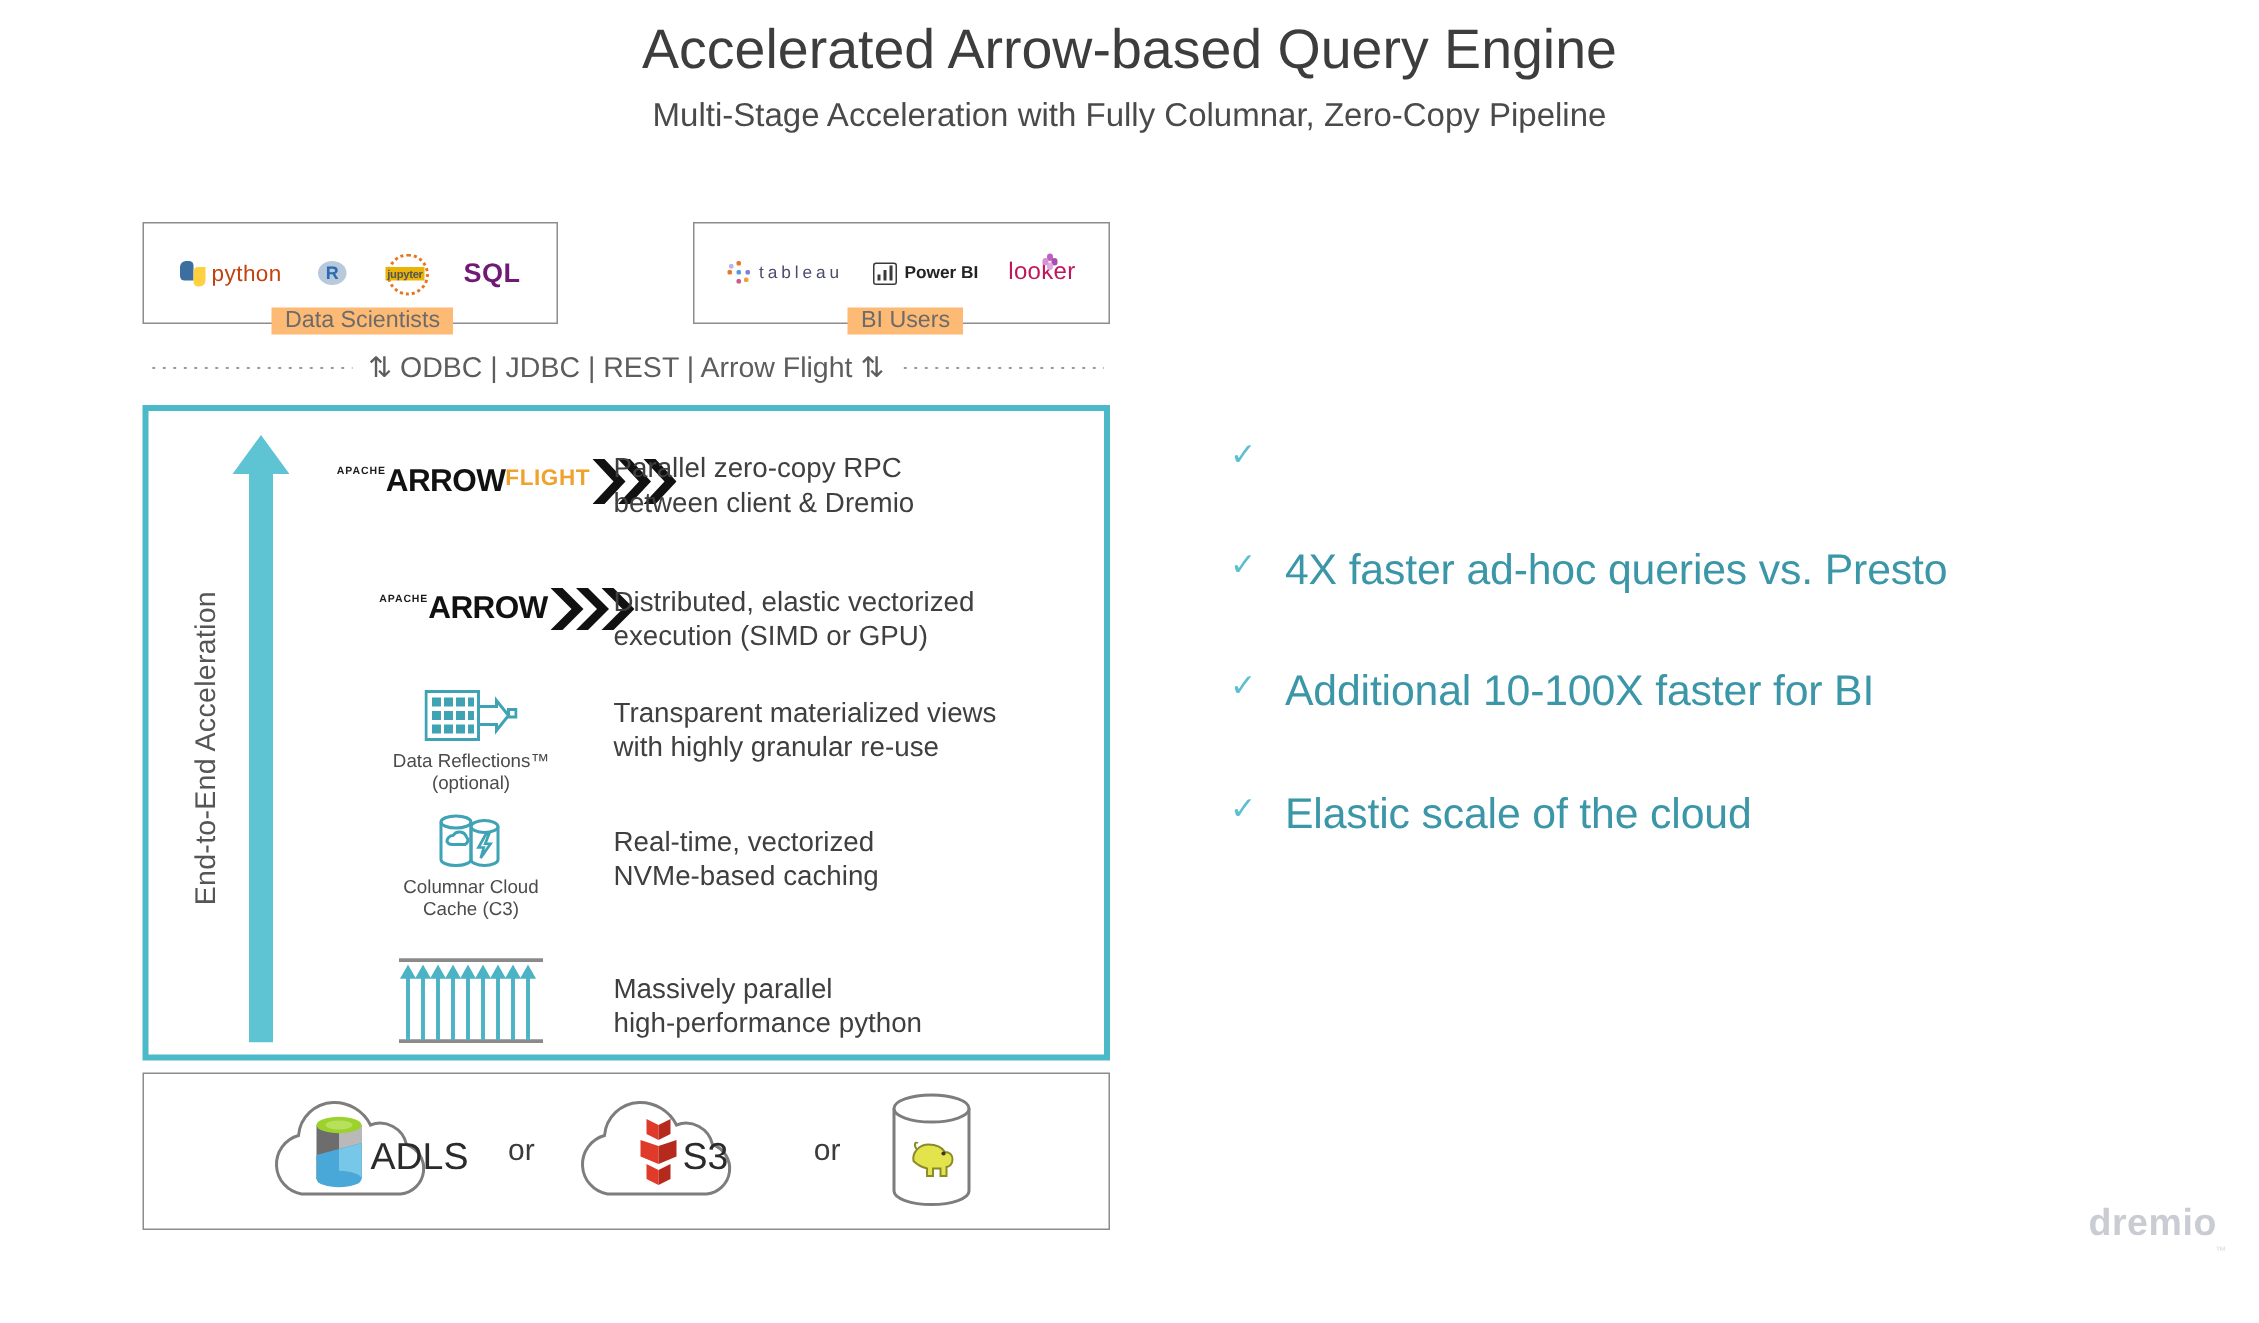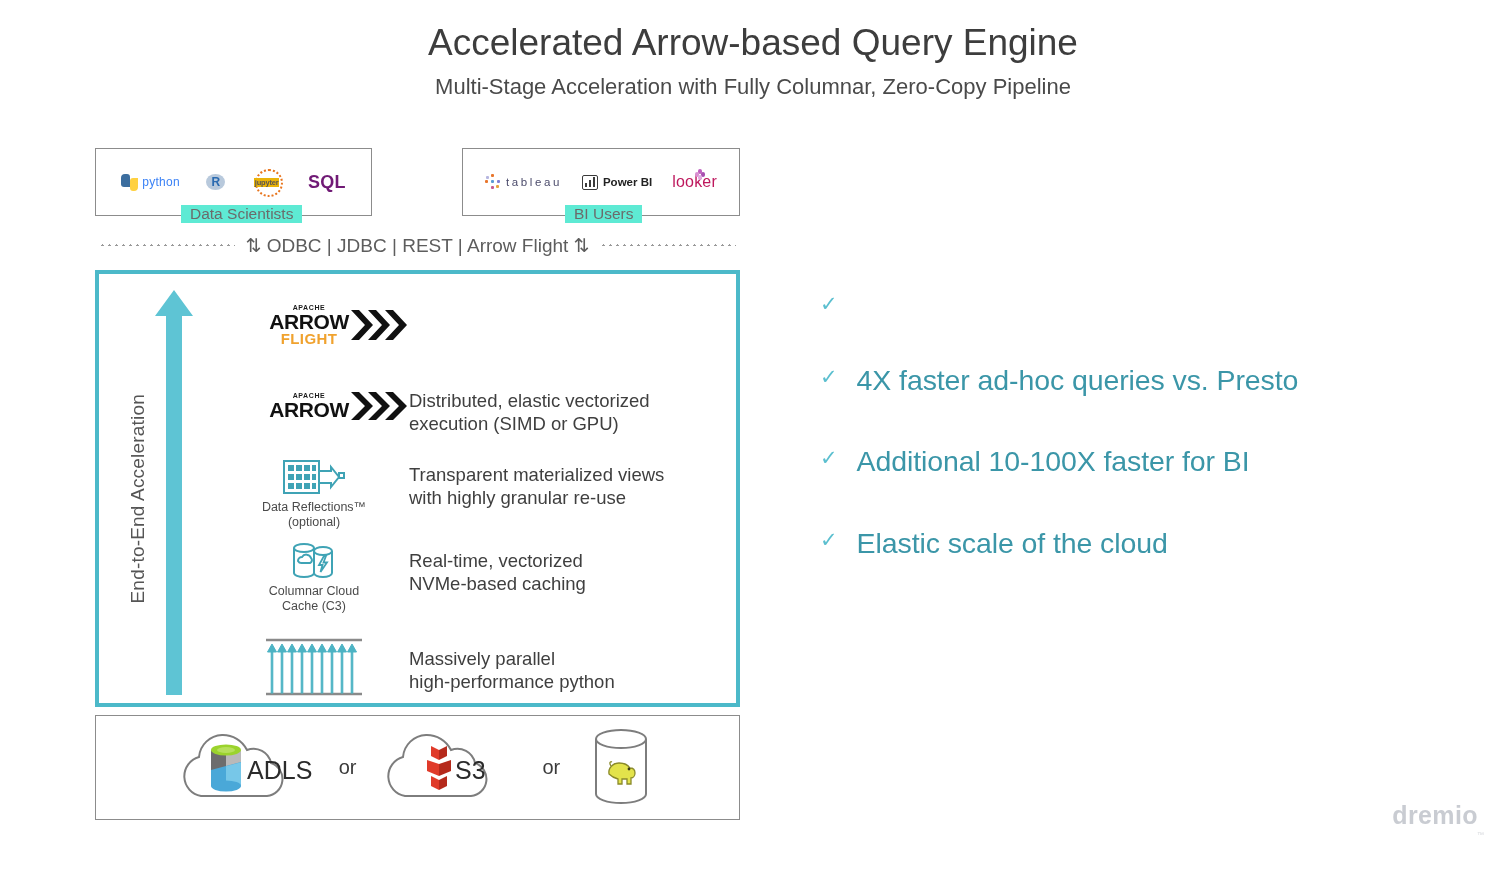--- a/index.html
+++ b/index.html
@@ -4,41 +4,41 @@
 <style>
   html,body{margin:0;padding:0;}
   body{
     width:1506px;height:882px;background:#ffffff;
     font-family:"Liberation Sans", sans-serif;
     color:#404040;overflow:hidden;position:relative;
   }
   .slide{position:relative;width:1506px;height:882px;}
 
   
-  .header{position:absolute;left:0;top:22px;width:1506px;text-align:center;}
+  .header{position:absolute;left:0;top:12px;width:1506px;text-align:center;}
   .title{font-size:37px;font-weight:400;color:#3d3d3d;letter-spacing:0px;line-height:1.15;}
   .subtitle{font-size:22px;font-weight:400;color:#4a4a4a;margin-top:9px;}
 
   
   .clients-row{position:absolute;left:95px;top:148px;width:645px;height:70px;}
   .client-box{position:absolute;top:0;border:1.6px solid #8c8c8c;background:#fff;height:68px;box-sizing:border-box;}
   .client-box.ds{left:0;width:277px;}
   .client-box.bi{left:367px;width:278px;}
   .logo-strip{display:flex;align-items:center;justify-content:space-around;height:100%;padding:0 12px;box-sizing:border-box;}
-  .box-caption{position:absolute;top:57px;background:#5eead4;padding:0 9px;font-size:15.5px;color:#6b6b6b;white-space:nowrap;}
+  .box-caption{position:absolute;top:57px;background:#fdba74;padding:0 9px;font-size:15.5px;color:#6b6b6b;white-space:nowrap;}
   .box-caption.ds{left:86px;}
   .box-caption.bi{left:470px;}
 
   
   .logo{display:flex;align-items:center;}
   .py-glyph{position:relative;width:17px;height:17px;margin-right:4px;}
   .py-glyph i{position:absolute;width:8.5px;height:13px;display:block;}
   .py-glyph i.b{background:#3c6e9f;left:0;top:0;border-radius:4px 3px 0 3px;}
   .py-glyph i.y{background:#ffd140;right:0;bottom:0;border-radius:3px 0 4px 3px;}
-  .logo-txt-python{font-size:12px;color:#3b82f6;letter-spacing:.3px;}
+  .logo-txt-python{font-size:15px;color:#c2410c;letter-spacing:.3px;}
   .r-glyph{width:19px;height:16px;border-radius:50%;background:#b8c9dc;display:flex;align-items:center;justify-content:center;}
   .r-glyph span{font-size:12px;font-weight:bold;color:#2a6ab0;line-height:1;}
   .jup{position:relative;width:30px;height:30px;display:flex;align-items:center;justify-content:center;}
   .jup .ring{position:absolute;left:3px;top:2px;width:24px;height:24px;border:2.4px dotted #e8761f;border-radius:50%;}
   .jup .lbl{font-size:7.5px;color:#555;font-weight:600;letter-spacing:-.2px;z-index:2;background:#eab308;padding:0 1px;}
   .sql-txt{font-size:18px;font-weight:bold;color:#701a75;letter-spacing:.3px;}
   .tab-mark{position:relative;width:16px;height:16px;margin-right:5px;}
   .tab-mark b{position:absolute;width:3.4px;height:3.4px;border-radius:1px;display:block;}
   .tab-txt{font-size:11.5px;letter-spacing:2.6px;color:#4b4b6b;}
   .pbi{display:flex;align-items:center;}
@@ -64,21 +64,21 @@
      writing-mode:vertical-rl;transform:rotate(180deg);white-space:nowrap;letter-spacing:.2px;}
   .big-arrow{position:absolute;left:56px;top:16px;width:38px;height:405px;}
 
   .rows{position:absolute;left:120px;top:14px;width:505px;}
   .row{display:flex;align-items:flex-start;margin-bottom:0px;}
   .row-icon{width:190px;flex:0 0 190px;display:flex;flex-direction:column;align-items:center;justify-content:flex-start;}
   .row-text{font-size:18.5px;line-height:1.27;color:#3f3f3f;padding-top:4px;}
 
   
   .arrowlogo{display:flex;align-items:center;}
-  .arrowlogo .words{display:flex;flex-direction:column;align-items:center;line-height:1;margin-left:48px;}
+  .arrowlogo .words{display:flex;flex-direction:row;align-items:flex-start;line-height:1;margin-left:48px;}
   .ap{font-size:7px;font-weight:bold;color:#1c1c1c;letter-spacing:.6px;margin-bottom:1px;}
   .arw{font-size:21px;font-weight:bold;color:#111;letter-spacing:-.4px;line-height:.92;}
   .flt{font-size:15px;font-weight:bold;color:#f0a22e;letter-spacing:.4px;line-height:1;}
   .chevs{display:flex;margin-left:2px;}
 
   .iconcap{font-size:12.5px;color:#4b4b4b;text-align:center;line-height:1.18;margin-top:3px;}
 
   
   .storage-box{position:absolute;left:95px;top:715px;width:645px;height:105px;
     border:1.6px solid #8c8c8c;background:#fff;box-sizing:border-box;
@@ -201,20 +201,24 @@
               <span class="ap">APACHE</span>
               <span class="arw">ARROW</span>
               <span class="flt">FLIGHT</span>
             </div>
             <svg class="chevs" width="56" height="34" viewBox="0 0 56 34">
               <polygon points="0,2 8,2 22,17 8,32 0,32 14,17" fill="#111"></polygon>
               <polygon points="17,2 25,2 39,17 25,32 17,32 31,17" fill="#111"></polygon>
               <polygon points="34,2 42,2 56,17 42,32 34,32 48,17" fill="#111"></polygon>
             </svg>
           </div>
+        </div>
+        <div class="row-text" style="padding-top:12px;">
+          <div>Parallel zero-copy RPC</div>
+          <div>between client &amp; Dremio</div>
         </div>
       </div>
 
       <div class="row" style="height:84px;">
         <div class="row-icon">
           <div class="arrowlogo" style="margin-top:18px;">
             <div class="words">
               <span class="ap">APACHE</span>
               <span class="arw">ARROW</span>
             </div>

